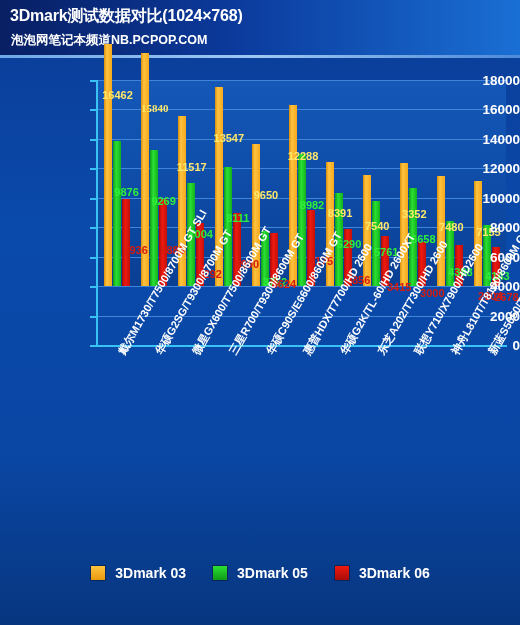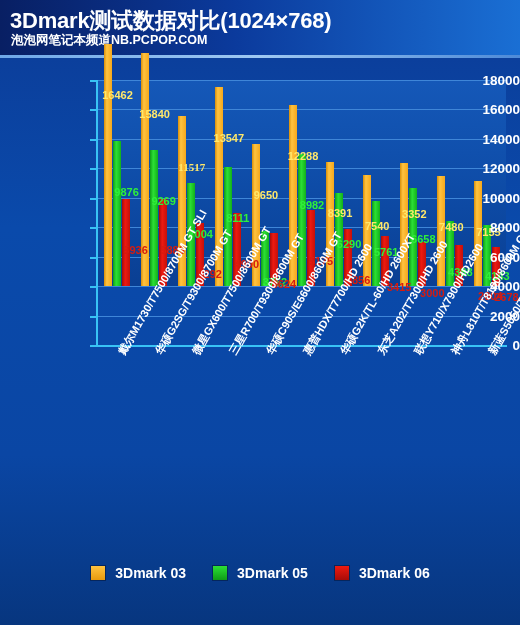--- a/index.html
+++ b/index.html
@@ -26,21 +26,21 @@
   #header {
     position: absolute;
     left: 0; top: 0;
     width: 520px; height: 58px;
     background: linear-gradient(90deg, #081f63 0%, #0b3a9c 45%, #1a6fd4 100%);
   }
   #header-title {
     position: absolute;
     left: 10px; top: 6px;
     color: #ffffff;
-    font-size: 22px;
+    font-size: 16px;
     font-weight: bold;
     letter-spacing: -0.2px;
     white-space: nowrap;
   }
   #header-sub {
     position: absolute;
     left: 11px; top: 32px;
     color: #ffffff;
     font-size: 12.5px;
     font-weight: bold;
@@ -241,24 +241,24 @@
           <div class="bar s1" style="left: 348.364px; width: 8px; height: 64.6011px;"></div>
           <div class="bar s2" style="left: 357.364px; width: 8px; height: 41.2811px;"></div>
           <div class="bar s0" style="left: 376.455px; width: 8px; height: 105.337px;"></div>
           <div class="bar s1" style="left: 385.455px; width: 8px; height: 60.9942px;"></div>
           <div class="bar s2" style="left: 394.455px; width: 8px; height: 39.4261px;"></div>
         </div>
       <div id="barlabels-layer">
           <div class="bar-label s0" style="left: 19.5455px; top: 8.64278px;">16462</div>
           <div class="bar-label s1" style="left: 28.5455px; top: 105.603px;">9876</div>
           <div class="bar-label s2" style="left: 37.5455px; top: 163.609px;">5936</div>
-          <div class="bar-label s0" style="left: 56.6364px; top: 28px;">15840</div>
+          <div class="bar-label s0" style="left: 56.6364px; top: 22px; font-family: Liberation Serif, serif;">15840</div>
           <div class="bar-label s1" style="left: 65.6364px; top: 114.54px;">9269</div>
           <div class="bar-label s2" style="left: 74.6364px; top: 164.389px;">5883</div>
-          <div class="bar-label s0" style="left: 93.7273px; top: 81.4442px; font-family: Liberation Serif, serif;">11517</div>
+          <div class="bar-label s0" style="left: 93.7273px; top: 81.4442px;">11517</div>
           <div class="bar-label s1" style="left: 102.727px; top: 147.886px;">7004</div>
           <div class="bar-label s2" style="left: 111.727px; top: 187.812px;">4292</div>
           <div class="bar-label s0" style="left: 130.818px; top: 51.5581px;">13547</div>
           <div class="bar-label s1" style="left: 139.818px; top: 131.588px;">8111</div>
           <div class="bar-label s2" style="left: 148.818px; top: 177.536px;">4990</div>
           <div class="bar-label s0" style="left: 167.909px; top: 108.931px;">9650</div>
           <div class="bar-label s1" style="left: 176.909px; top: 195.762px;">3752</div>
           <div class="bar-label s2" style="left: 185.909px; top: 197.647px;">3624</div>
           <div class="bar-label s0" style="left: 205px; top: 70.0933px;">12288</div>
           <div class="bar-label s1" style="left: 214px; top: 118.765px;">8982</div>

